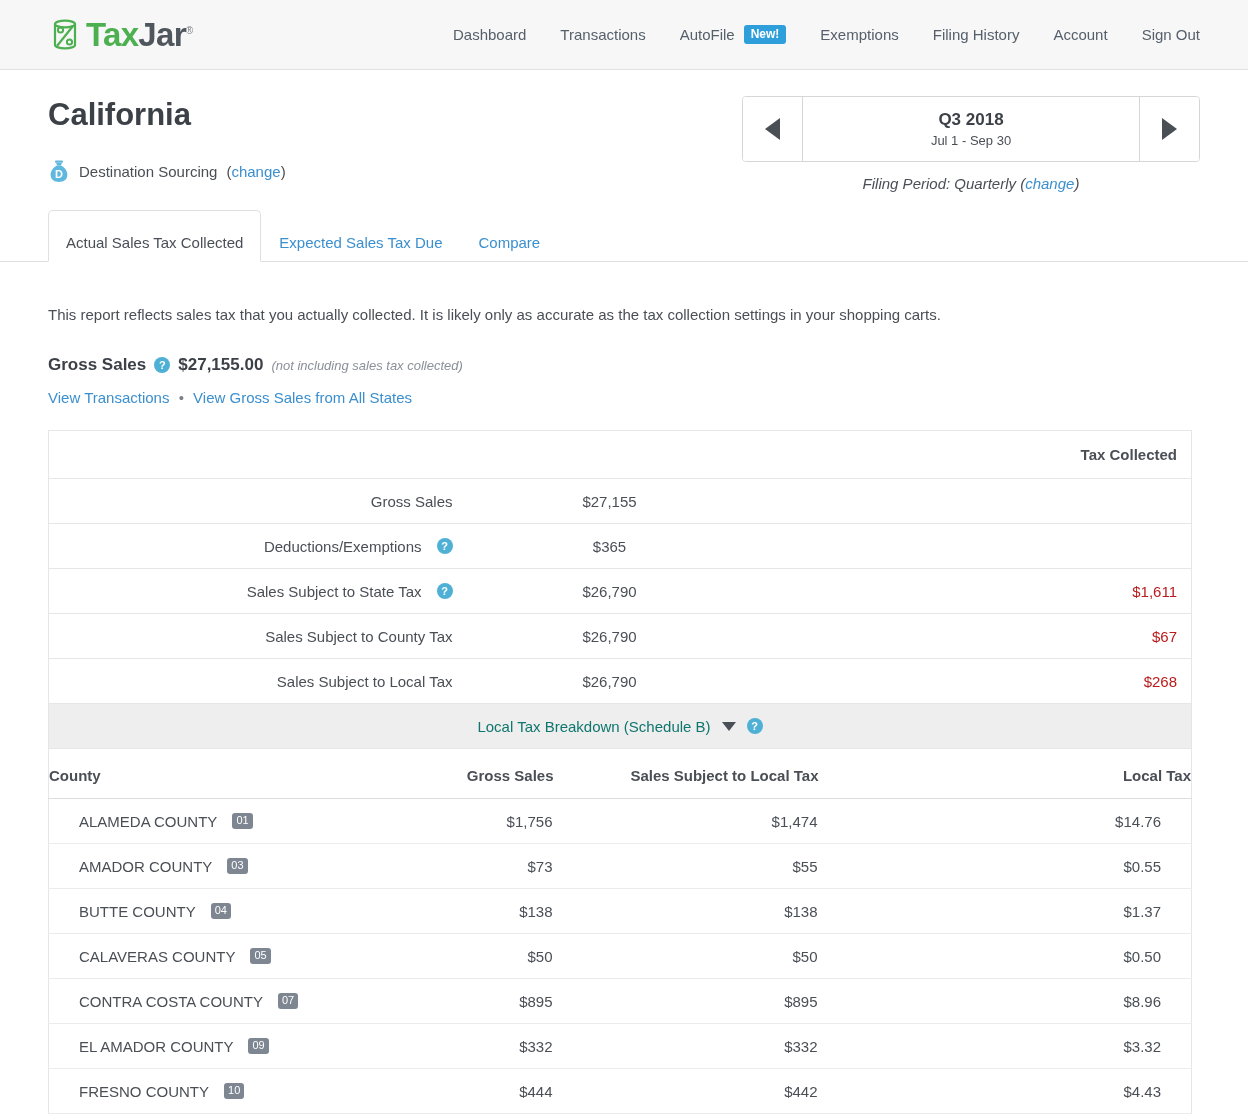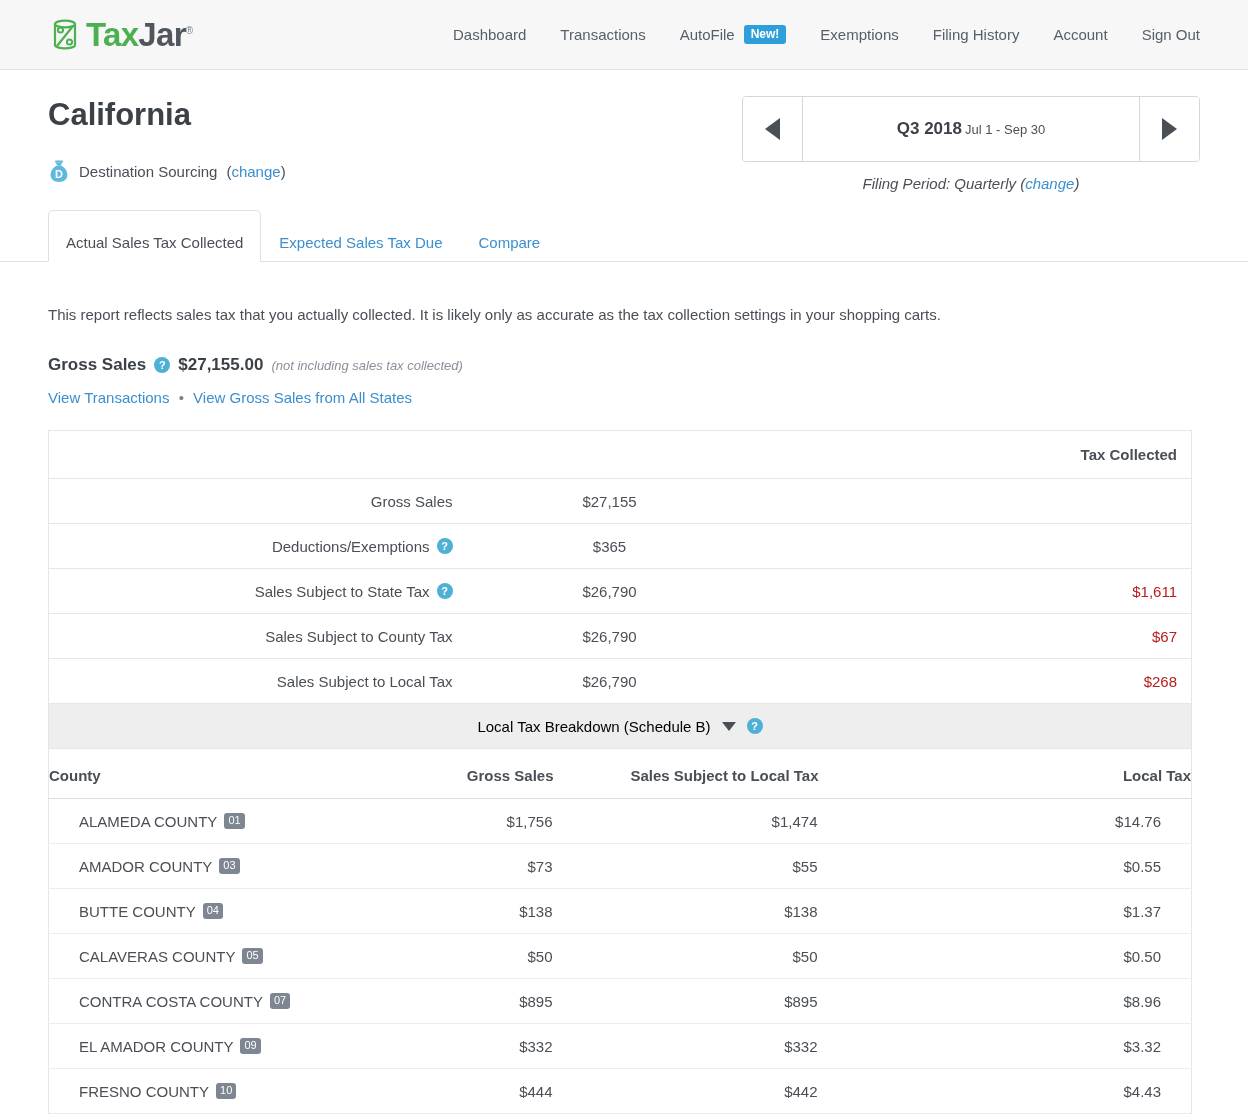--- a/index.html
+++ b/index.html
@@ -128,20 +128,21 @@
   .tri {
     width: 0; height: 0;
     border-top: 11px solid transparent;
     border-bottom: 11px solid transparent;
   }
   .tri.l { border-right: 15px solid #4a4f56; }
   .tri.r { border-left: 15px solid #4a4f56; }
   .period-main {
     flex: 1;
     display: flex;
+    flex-direction: column;
     align-items: center;
     justify-content: center;
     gap: 3px;
   }
   .period-title { font-size: 17px; font-weight: bold; color: #3c4148; }
   .period-range { font-size: 13px; color: #4a4f56; }
   .filing-period {
     margin-top: 13px;
     font-size: 15px;
     color: #4a4f56;
@@ -241,39 +242,39 @@
   .sum-amount { text-align: center; width: 286px; color: #4a4f56; }
   .sum-tax { text-align: right; color: #b91c1c; }
   .summary thead th {
     font-weight: bold;
     color: #4a4f56;
     height: 48px;
   }
   .label-with-help {
     display: inline-flex;
     align-items: center;
-    gap: 7px;
+    gap: 15px;
     justify-content: flex-end;
   }
 
   
   .breakdown-bar {
     width: 1144px;
     background: #eeeeee;
     border-left: 1px solid #e6e6e6;
     border-right: 1px solid #e6e6e6;
     border-bottom: 1px solid #e6e6e6;
     height: 45px;
     display: flex;
     align-items: center;
     justify-content: center;
     gap: 11px;
     font-size: 15px;
   }
-  .breakdown-bar a { color: #000000; text-decoration: none; }
+  .breakdown-bar a { color: #0f766e; text-decoration: none; }
   .caret-down {
     width: 0; height: 0;
     border-left: 7px solid transparent;
     border-right: 7px solid transparent;
     border-top: 9px solid #4a4f56;
     cursor: pointer;
   }
 
   .county-table {
     width: 1144px;
@@ -295,21 +296,21 @@
     height: 45px;
     border-bottom: 1px solid #ececec;
   }
   .col-county { width: 330px; text-align: left; padding-left: 30px; }
   .col-gross { width: 175px; text-align: right; }
   .col-subject { width: 265px; text-align: right; }
   .col-localtax { text-align: right; padding-right: 30px; }
   .county-name {
     display: inline-flex;
     align-items: center;
-    gap: 7px;
+    gap: 15px;
   }
   .code-badge {
     background: #7d8691;
     color: #ffffff;
     font-size: 11px;
     font-weight: normal;
     border-radius: 3px;
     padding: 2px 4px 3px;
     line-height: 1;
   }

